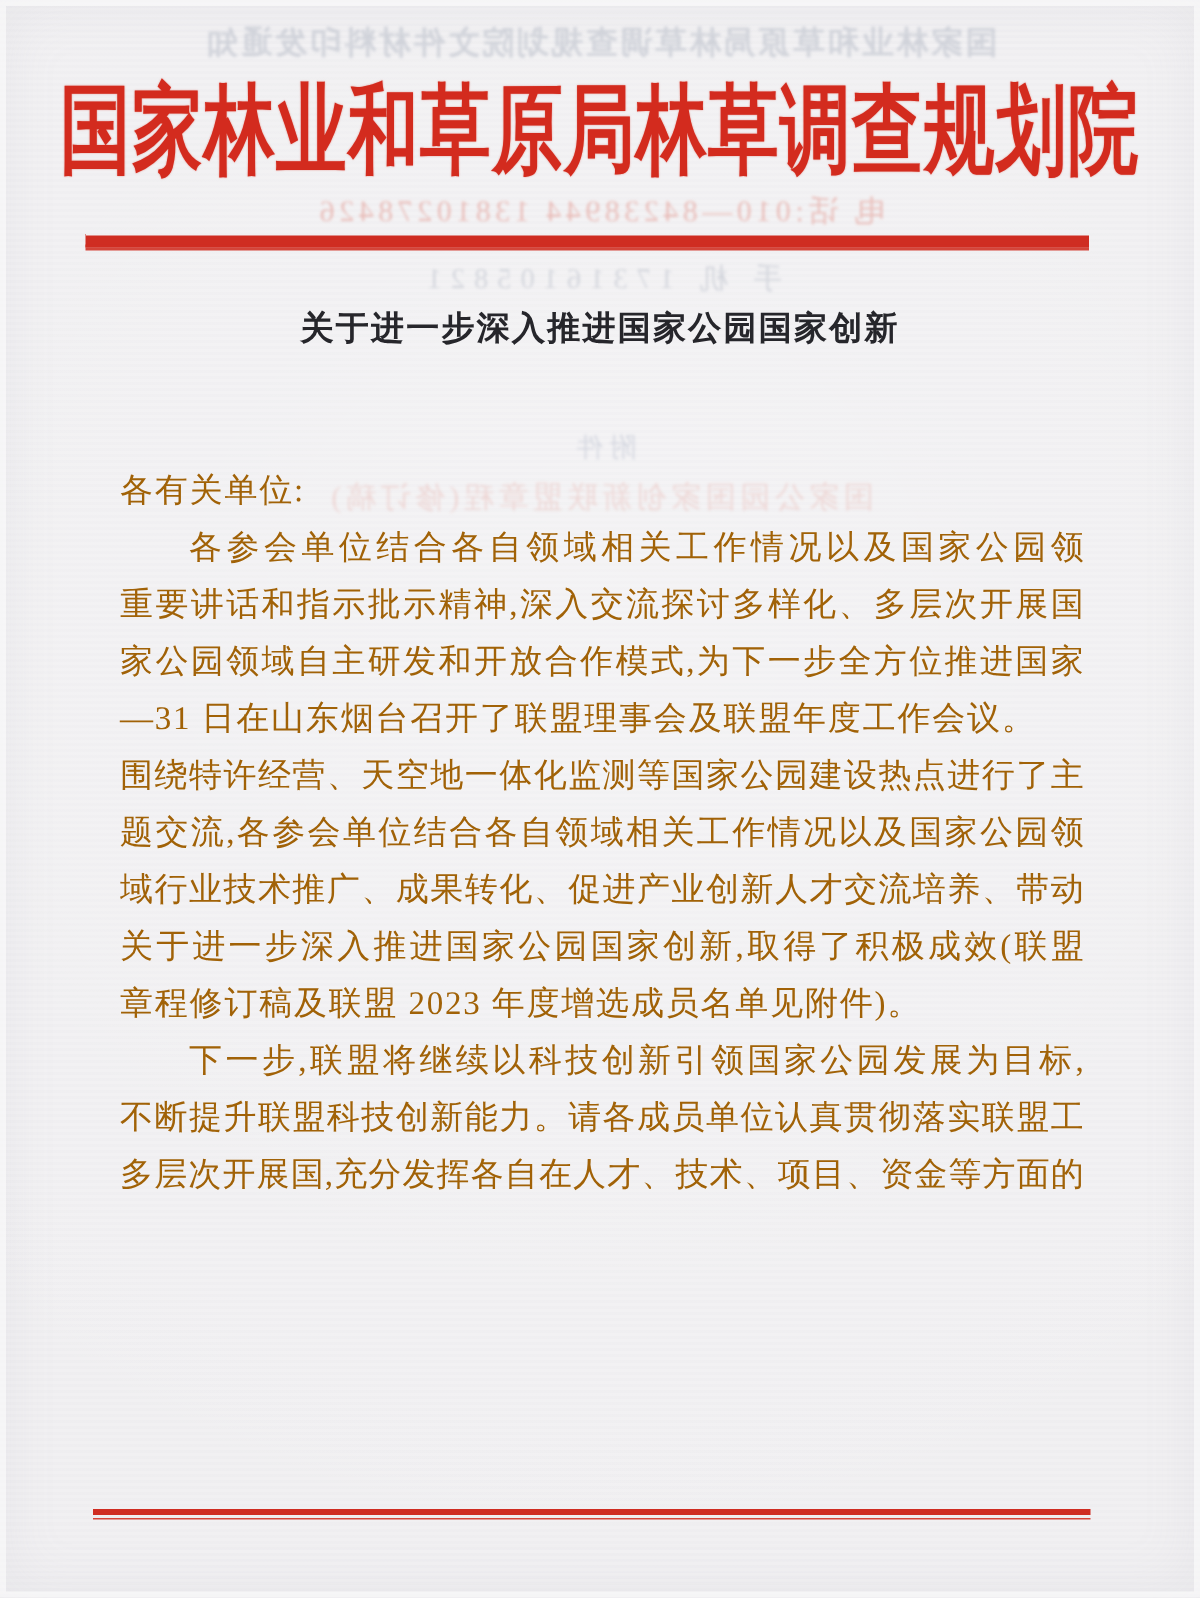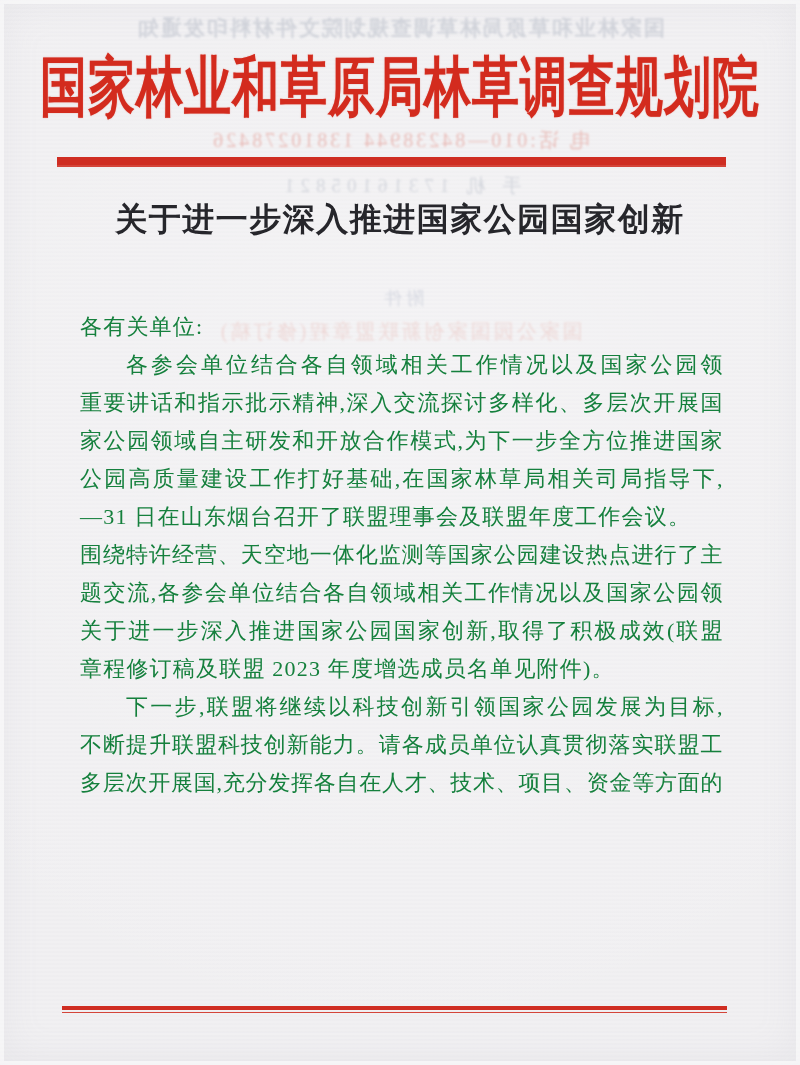--- a/index.html
+++ b/index.html
@@ -37,32 +37,32 @@
     background:#cf2d22;border-bottom:2px solid #cf2d22;
     box-shadow:0 2px 0 -1px #f1f0f2 inset;
   }
   .rule-top::after{content:"";position:absolute;left:0;right:0;bottom:-4px;height:2px;background:#d4453a;}
   .ghost-mobile{
     top:173px;left:0;width:100%;text-align:center;
     color:#a7aebc;opacity:.4;font-size:19px;letter-spacing:6px;
   }
   .doc-title{
     position:absolute;top:198px;left:0;width:100%;text-align:center;
-    color:#26262b;font-weight:bold;font-size:32px;line-height:42px;letter-spacing:1.5px;
+    color:#26262b;font-weight:bold;font-size:22px;line-height:42px;letter-spacing:1.5px;
   }
   .ghost-attach{
     top:286px;left:380px;color:#b9bfce;opacity:.5;font-size:18px;letter-spacing:4px;
   }
   .ghost-redline{
     top:318px;left:0;width:100%;text-align:center;
     color:#e5a49c;opacity:.33;font-size:20px;letter-spacing:3px;
   }
   .body-block{
     position:absolute;top:308px;left:80px;width:643px;
-    color:#15803d;font-size:22px;
+    color:#a16207;font-size:22px;
   }
   .bline{height:38px;line-height:38px;letter-spacing:1.2px;white-space:nowrap;}
   .bline.just{white-space:normal;text-align:justify;text-align-last:justify;letter-spacing:0.5px;}
   .bline.ind{text-indent:46px;}
   .rule-bottom{
     position:absolute;top:1006px;left:62px;width:665px;height:4px;
     background:#cf2d22;
   }
   .rule-bottom::after{content:"";position:absolute;left:0;right:0;bottom:-3px;height:1.5px;background:#d4453a;}
 </style>
@@ -87,24 +87,24 @@
 
 <div class="ghost ghost-attach">附件</div>
 
 <div class="ghost ghost-redline">国家公园国家创新联盟章程(修订稿)</div>
 
 <div class="body-block">
     <div class="bline">各有关单位:</div>
     <div class="bline ind just">各参会单位结合各自领域相关工作情况以及国家公园领</div>
     <div class="bline just">重要讲话和指示批示精神,深入交流探讨多样化、多层次开展国</div>
     <div class="bline just">家公园领域自主研发和开放合作模式,为下一步全方位推进国家</div>
-    <div class="bline just">公园高质量建设工作打好基础,在国家林草局相关司局指导下,</div>
     <div class="bline">—31 日在山东烟台召开了联盟理事会及联盟年度工作会议。</div>
     <div class="bline just">围绕特许经营、天空地一体化监测等国家公园建设热点进行了主</div>
     <div class="bline just">题交流,各参会单位结合各自领域相关工作情况以及国家公园领</div>
+    <div class="bline just">域行业技术推广、成果转化、促进产业创新人才交流培养、带动</div>
     <div class="bline just">关于进一步深入推进国家公园国家创新,取得了积极成效(联盟</div>
     <div class="bline">章程修订稿及联盟 2023 年度增选成员名单见附件)。</div>
     <div class="bline ind just">下一步,联盟将继续以科技创新引领国家公园发展为目标,</div>
     <div class="bline just">不断提升联盟科技创新能力。请各成员单位认真贯彻落实联盟工</div>
     <div class="bline just">多层次开展国,充分发挥各自在人才、技术、项目、资金等方面的</div>
   </div>
 
 <div class="rule-bottom"></div>
 
 </body></html>

